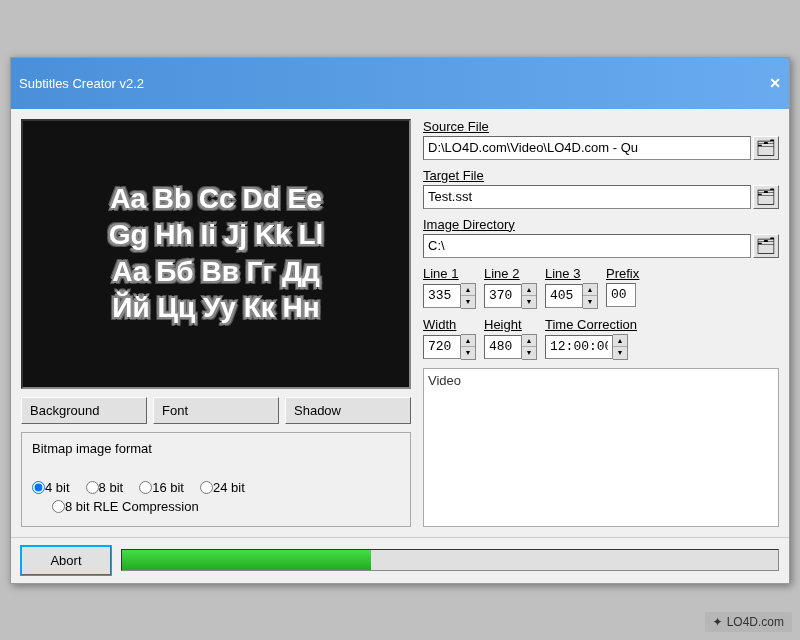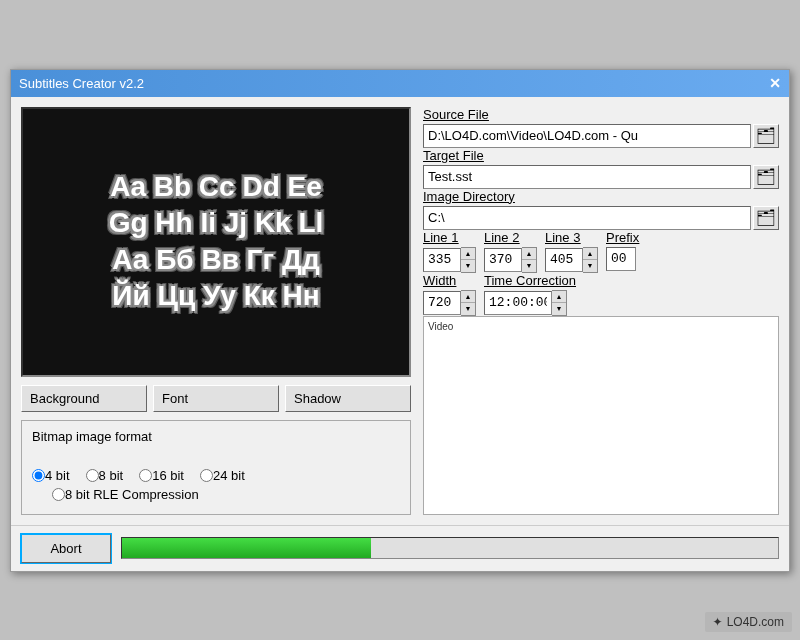--- a/index.html
+++ b/index.html
@@ -16,21 +16,21 @@
     }
     .window {
       width: 780px;
       background: #f0f0f0;
       border: 1px solid #999;
       box-shadow: 2px 2px 8px rgba(0,0,0,0.4);
     }
     .title-bar {
       background: linear-gradient(to right, #4a90d9, #6aabf0);
       color: white;
-      padding: 6px 8px;
+      padding: 18px 8px;
       display: flex;
       justify-content: space-between;
       align-items: center;
       font-size: 13px;
       font-weight: normal;
       user-select: none;
     }
     .title-bar-close {
       cursor: pointer;
       font-size: 14px;
@@ -118,21 +118,21 @@
       font-size: 13px;
       cursor: pointer;
     }
     .radio-row-indent {
       padding-left: 20px;
     }
     
     .right-panel {
       display: flex;
       flex-direction: column;
-      gap: 0;
+      gap: 8px;
       flex: 1;
     }
     .field-group {
       display: flex;
       flex-direction: column;
       gap: 2px;
     }
     .field-label {
       font-size: 13px;
       text-decoration: underline;
@@ -224,21 +224,21 @@
       justify-content: center;
       line-height: 1;
     }
     .spinner-btn:last-child { border-bottom: none; }
     .video-box {
       border: 1px solid #aaa;
       background: white;
       flex: 1;
       min-height: 60px;
       padding: 4px;
-      font-size: 10px;
+      font-size: 13px;
       color: #333;
     }
     
     .bottom-bar {
       display: flex;
       align-items: center;
       gap: 10px;
       padding: 8px 10px;
       border-top: 1px solid #ccc;
       background: #f0f0f0;
@@ -403,20 +403,30 @@
           <div class="field-label"><span>Width</span></div>
           <div class="spinner-wrap">
             <input class="spinner-input narrow" type="text" value="720" style="">
             <div class="spinner-btns">
               <button class="spinner-btn">▲</button>
               <button class="spinner-btn">▼</button>
             </div>
           </div>
         </div>
         <div class="spinner-group">
+          <div class="field-label"><span>Height</span></div>
+          <div class="spinner-wrap">
+            <input class="spinner-input narrow" type="text" value="480" style="">
+            <div class="spinner-btns">
+              <button class="spinner-btn">▲</button>
+              <button class="spinner-btn">▼</button>
+            </div>
+          </div>
+        </div>
+        <div class="spinner-group">
           <div class="field-label"><span>Time Correction</span></div>
           <div class="spinner-wrap">
             <input class="spinner-input" type="text" style="width: 68px;" value="12:00:00 A">
             <div class="spinner-btns">
               <button class="spinner-btn">▲</button>
               <button class="spinner-btn">▼</button>
             </div>
           </div>
         </div>
       </div>

